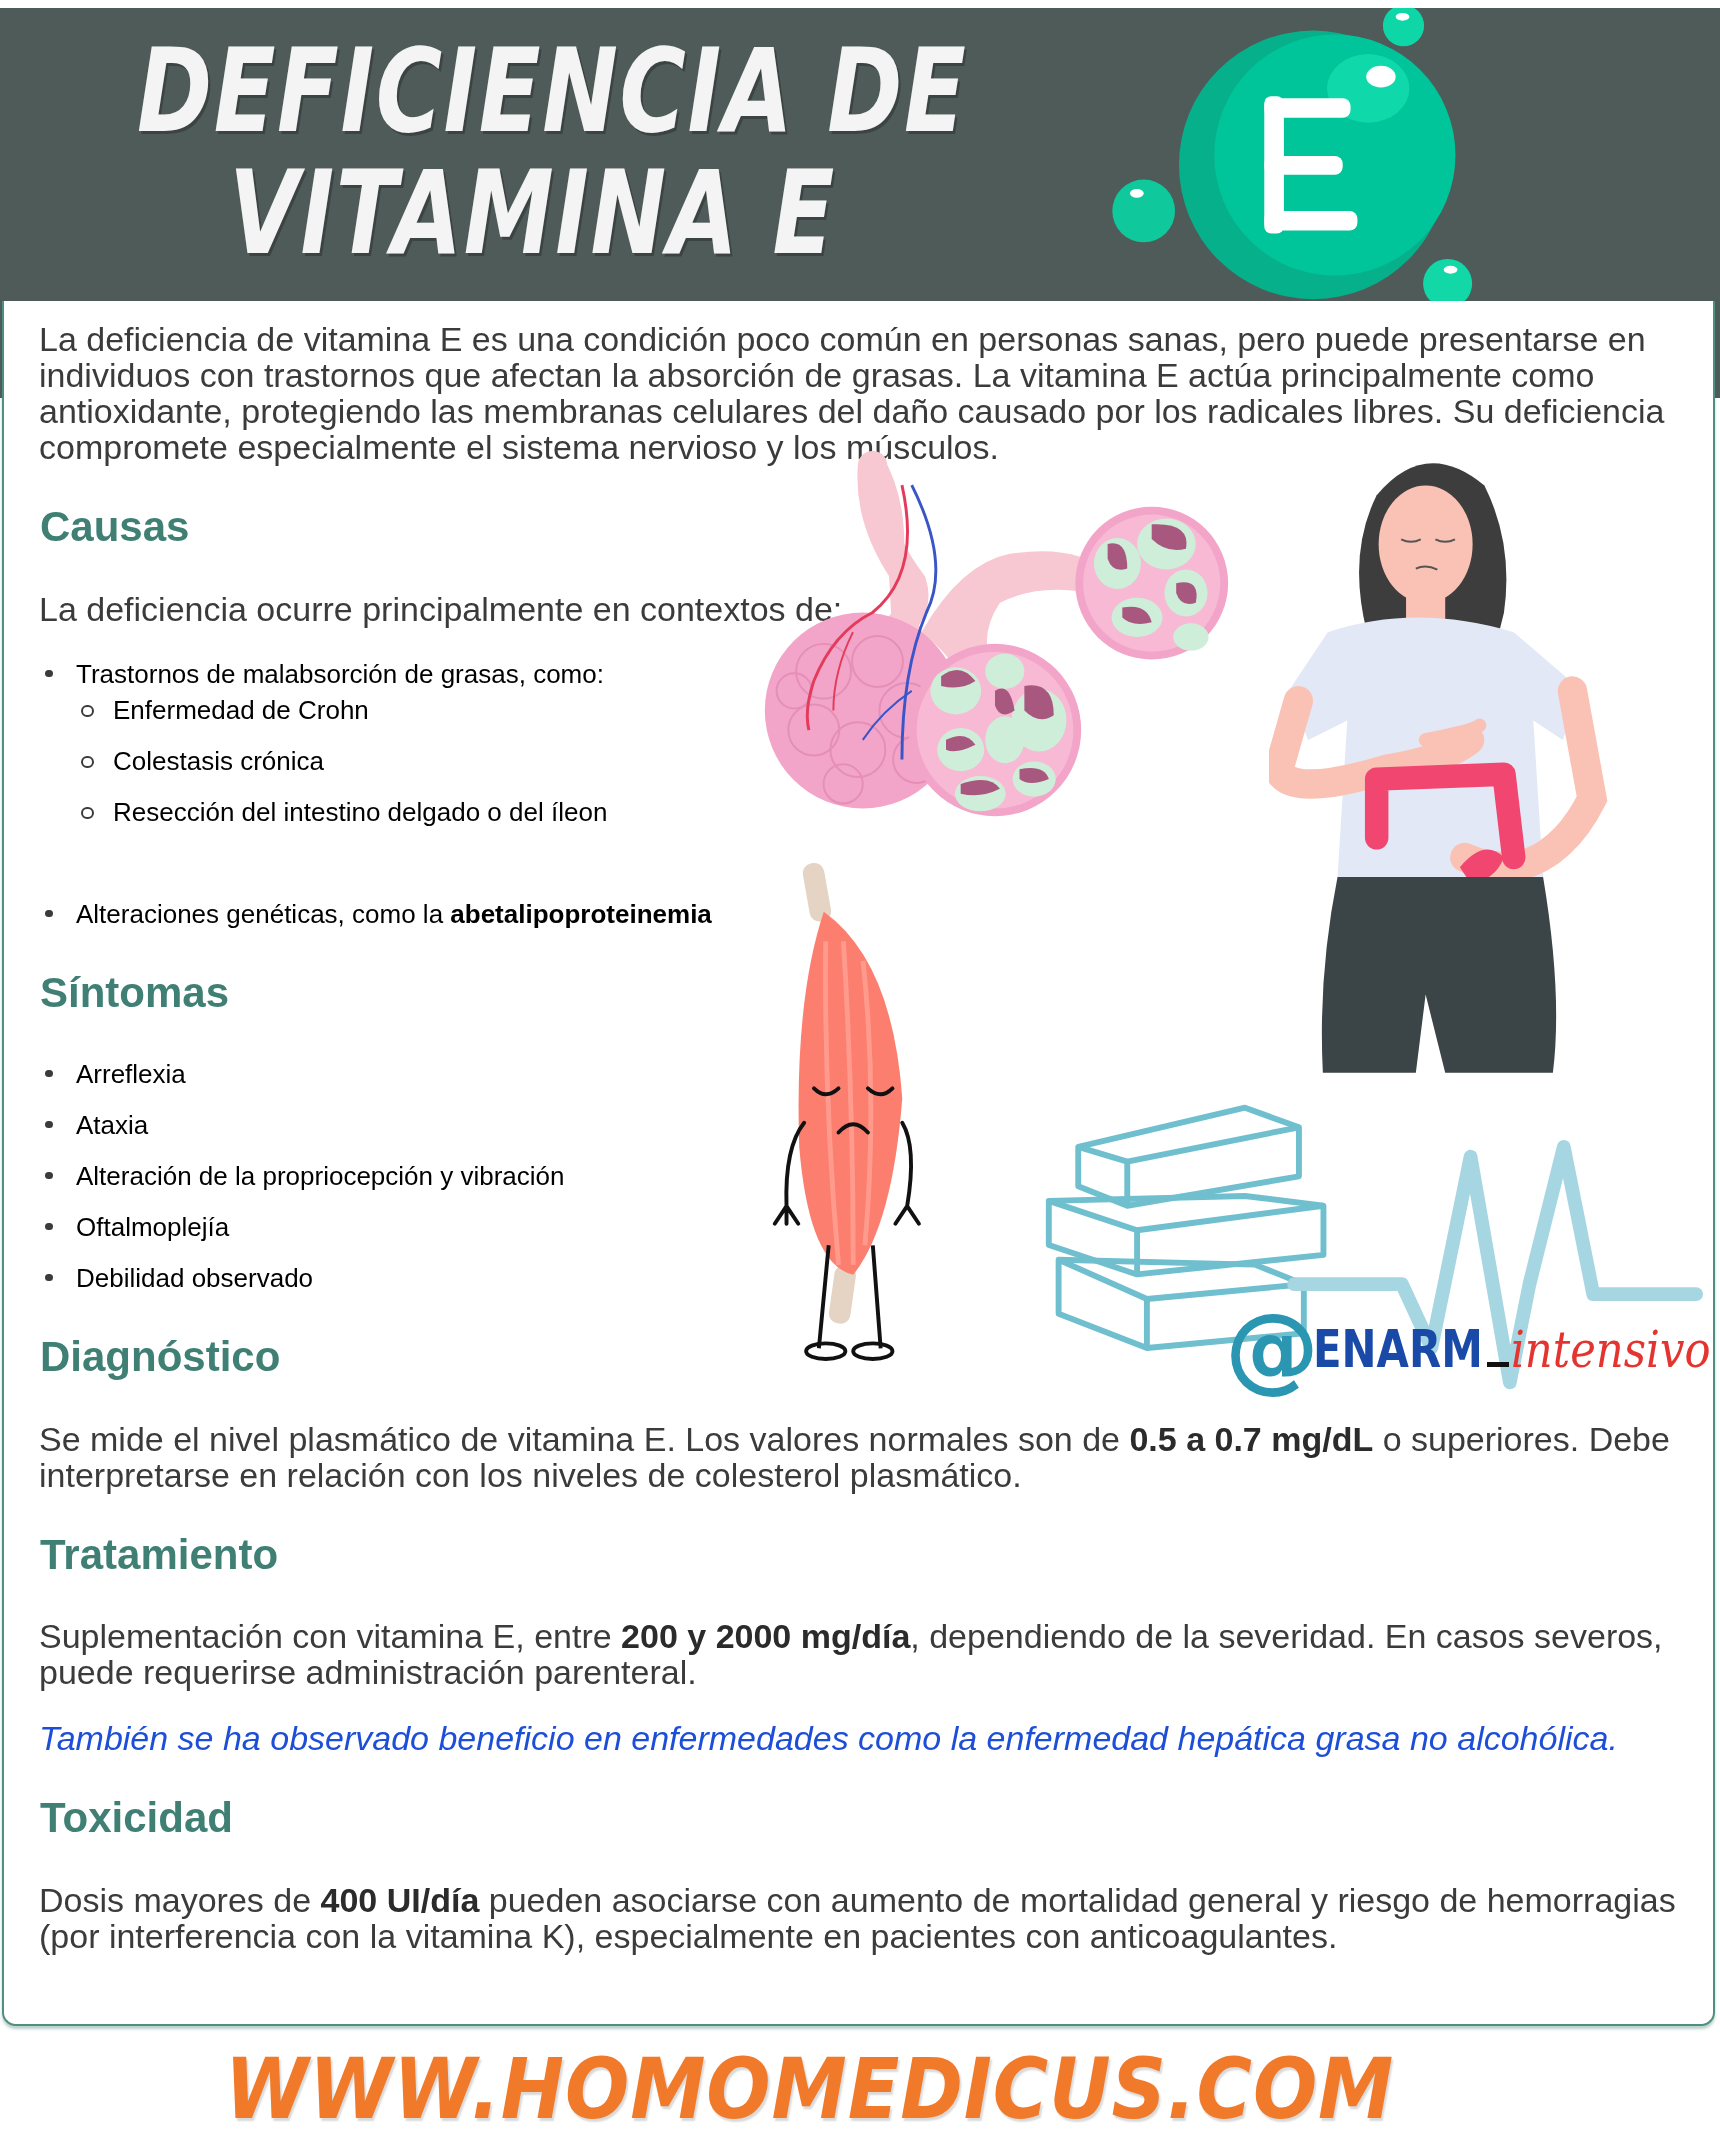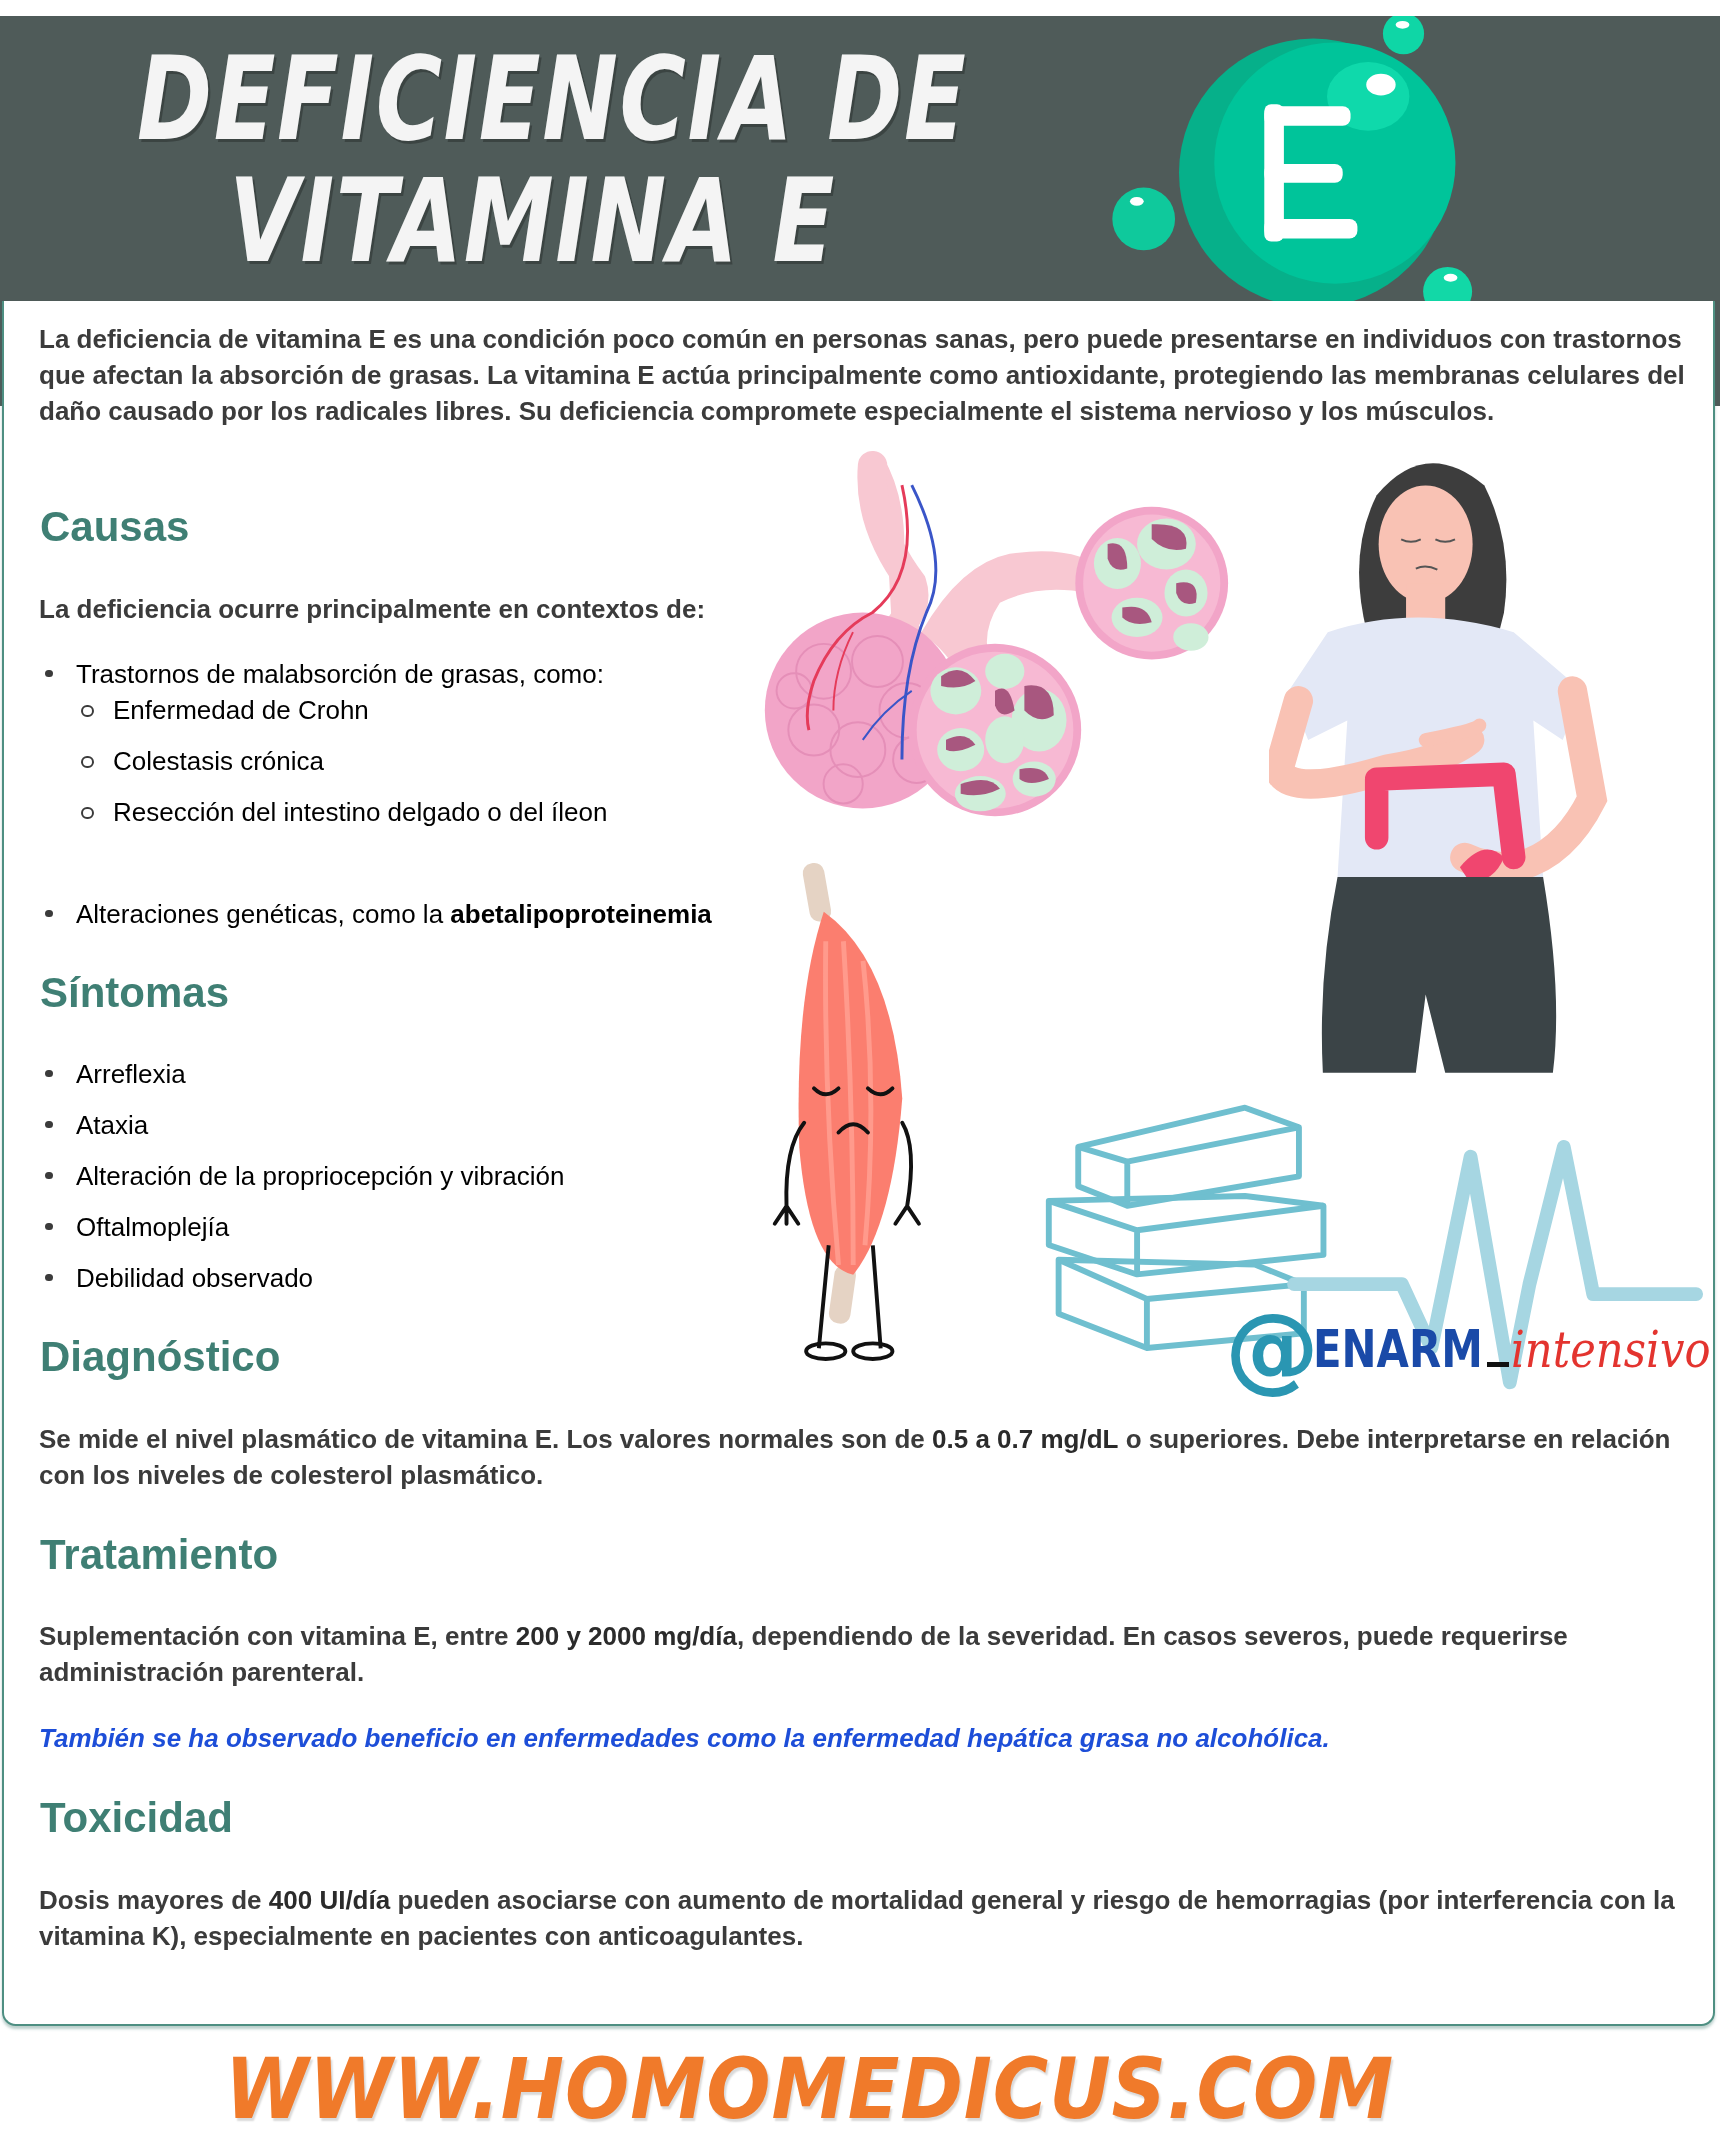--- a/index.html
+++ b/index.html
@@ -1,35 +1,35 @@
 <!DOCTYPE html>
 <html><head>
 <meta charset="utf-8">
 <style>
   * { box-sizing: border-box; margin: 0; padding: 0; }
   html, body { width: 1720px; height: 2150px; background: #ffffff; overflow: hidden; }
   body { position: relative; font-family: "Liberation Sans", sans-serif; color: #3a3a3a; }
 
   
-  .header { position: absolute; left: 0; top: 16px; width: 1720px; height: 390px; background: #4f5b59; overflow: hidden; }
+  .header { position: absolute; left: 0; top: 8px; width: 1720px; height: 390px; background: #4f5b59; overflow: hidden; }
   .title { position: absolute; left: 137px; top: 21.6px; width: 863px; text-align: center;
     font-family: "DejaVu Sans", sans-serif; font-weight: bold; font-style: italic;
     color: #f4f4f4; font-size: 116px; line-height: 122px; letter-spacing: 2px;
     transform: scaleX(0.78); transform-origin: left top; white-space: nowrap;
     text-shadow: 2.9px 2.9px 0 rgba(0,0,0,0.25); }
   .title .line { display: block; }
   .title .line2 { padding-left: 118px; }
   .vit-svg { position: absolute; left: 1078px; top: 0; }
 
   
   .card { position: absolute; left: 2px; top: 301px; width: 1713px; height: 1725px;
     background: #fff; border: 2.9px solid #4e8f82; border-top: none; border-radius: 0 0 13.7px 13.7px;
     box-shadow: 0 2.9px 2.9px rgba(60,120,110,0.35); }
 
-  .p { position: absolute; left: 39px; font-size: 26px; line-height: 36px; color: #3b3b3b; font-weight: bold; }
+  .p { position: absolute; left: 39px; font-size: 34px; line-height: 36px; color: #3b3b3b; }
   .p b { color: #2b2b2b; margin-top: 42px; }
   .h2 { position: absolute; left: 40px; font-size: 42px; font-weight: bold; color: #3f7f74; }
   ul.list { position: absolute; left: 39px; list-style: none; font-size: 26px; color: #000000; }
   ul.list li { position: relative; padding-left: 37px; }
   ul.list li::before { content: ""; position: absolute; left: 5.9px; top: 13.7px; width: 7.8px; height: 7.8px;
     border-radius: 50%; background: #3b3b3b; }
   ul.sub li { padding-left: 74px; }
   ul.sub li::before { left: 42px; top: 12.7px; width: 8.8px; height: 8.8px; background: transparent;
     border: 2px solid #3b3b3b; }
   .italic { font-style: italic; color: #1d4ed8; }

